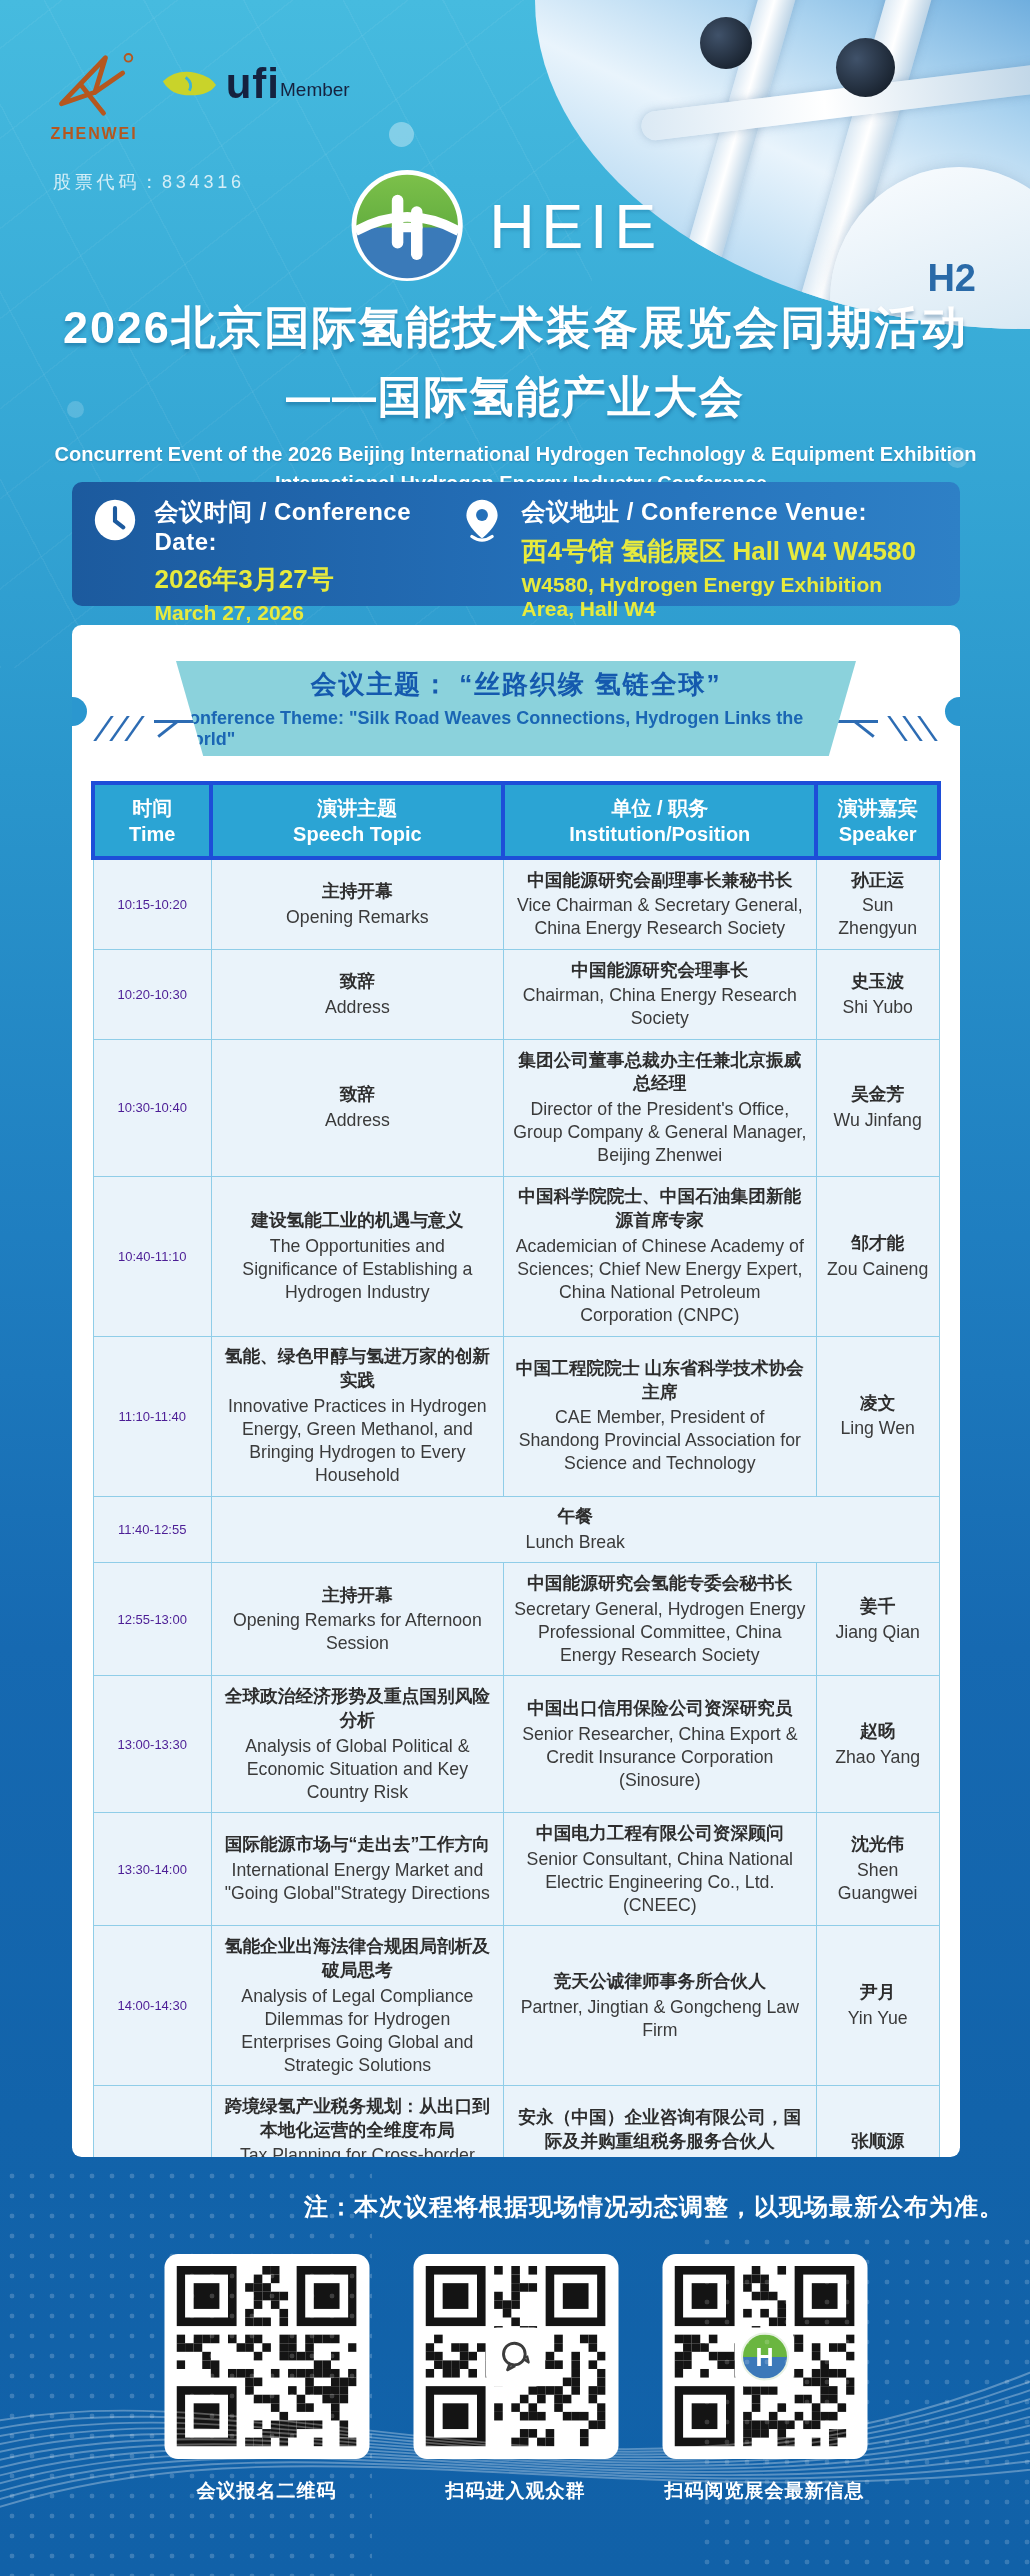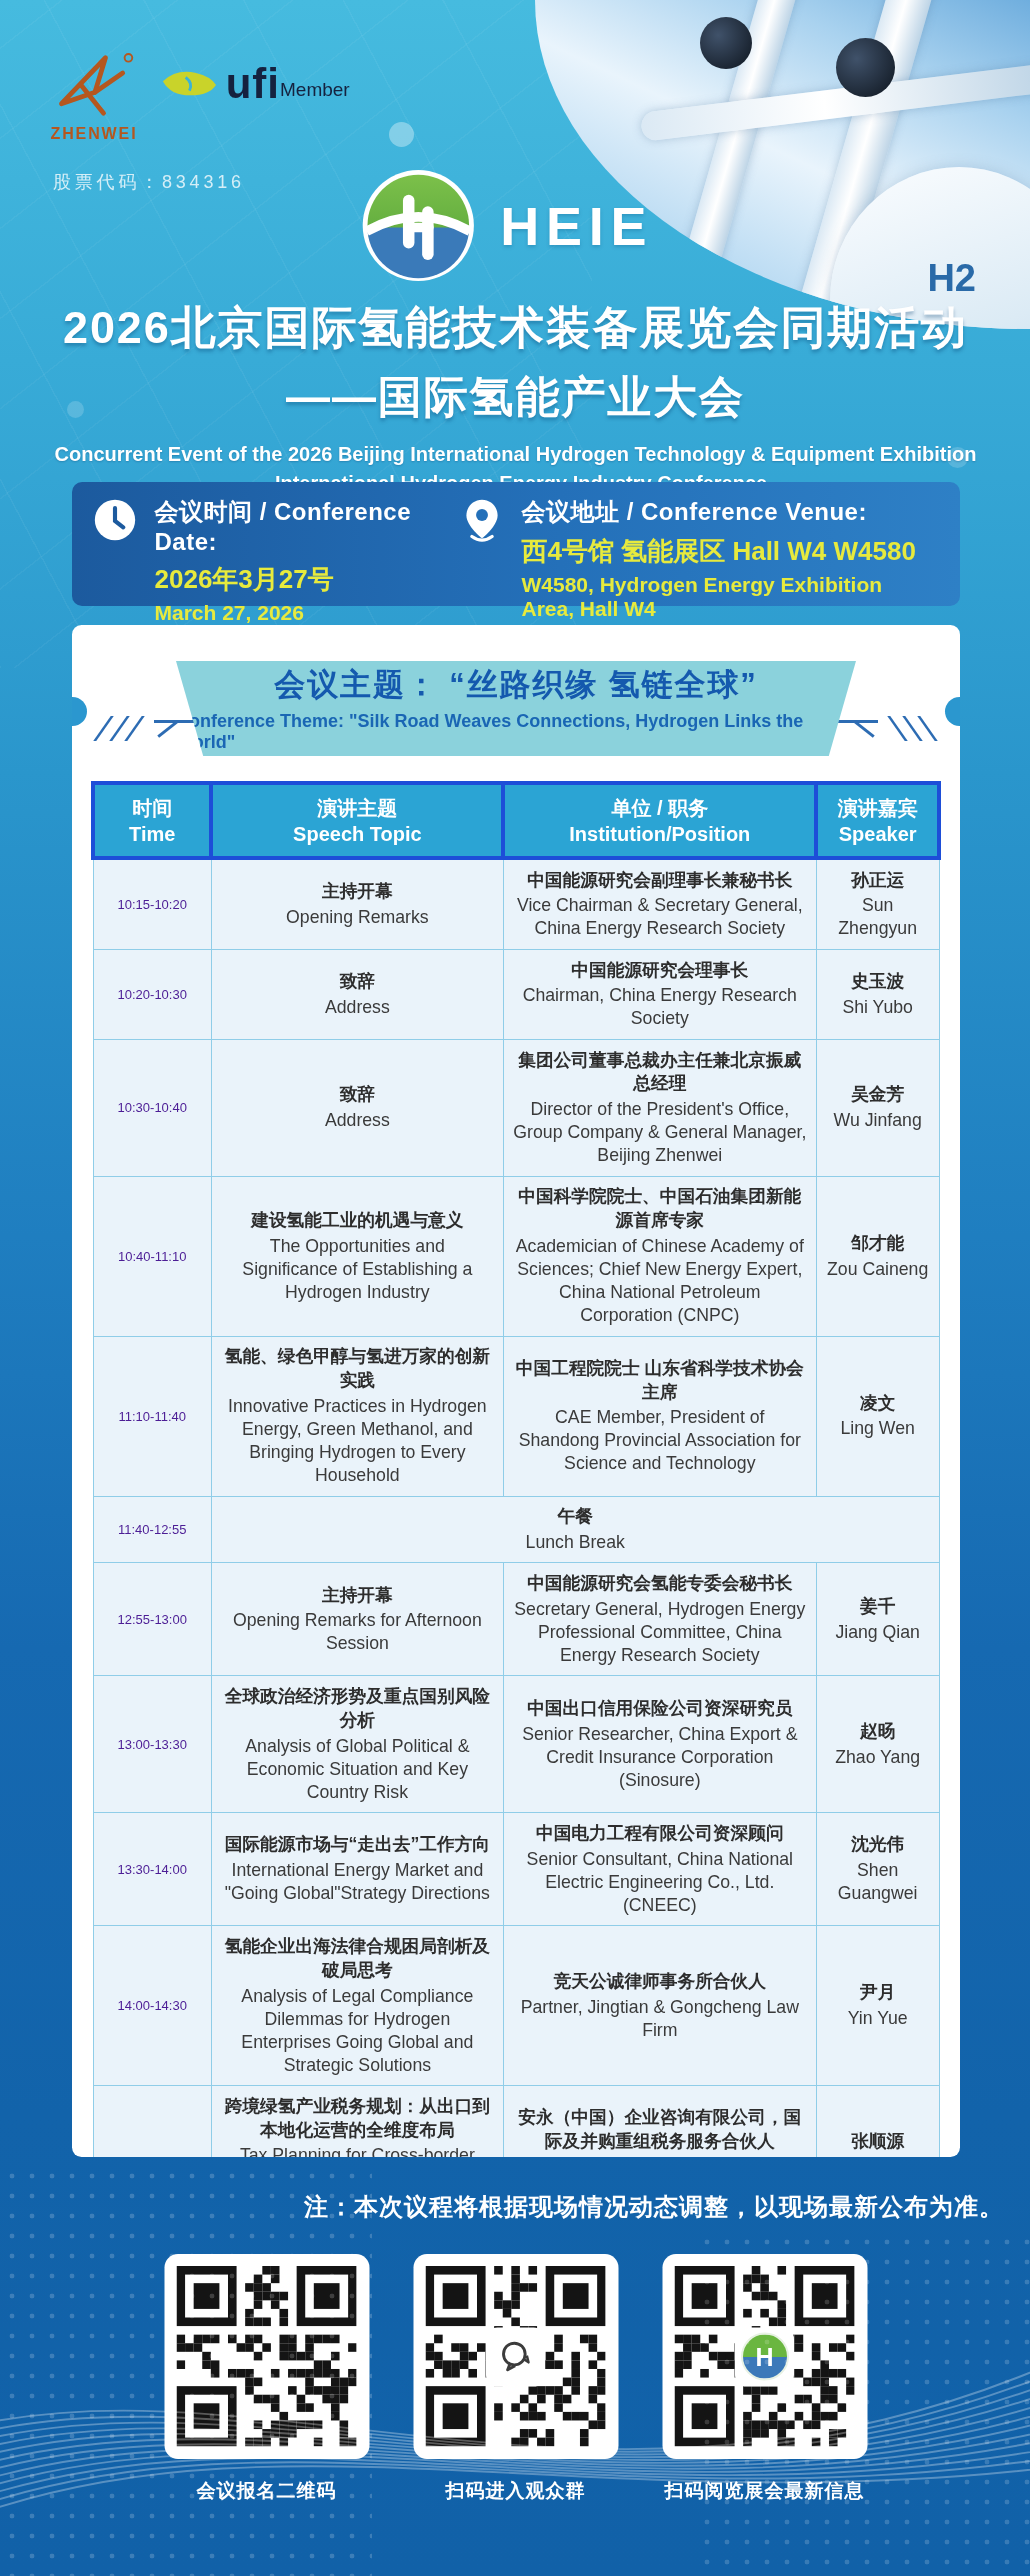--- a/index.html
+++ b/index.html
@@ -33,21 +33,21 @@
   .logos{position:absolute;top:50px;left:50px;display:flex;align-items:flex-start;gap:19px;}
   .zw{display:flex;flex-direction:column;align-items:center;}
   .zw-name{margin-top:3.8px;font-size:16px;font-weight:700;letter-spacing:1.9px;color:#b5571f;}
   .ufi{display:flex;flex-direction:row;align-items:center;margin-top:15.3px;}
   .ufi-top{display:flex;align-items:center;gap:5.7px;}
   .ufi-word{font-size:42px;font-weight:800;color:#15223f;letter-spacing:1px;line-height:.9;}
   .ufi-member{margin-top:11px;font-size:19px;color:#15223f;}
   .stock-code{position:absolute;top:170px;left:53px;font-size:18px;letter-spacing:3.8px;color:rgba(255,255,255,.78);}
   
   .heie{position:absolute;top:168px;left:50%;transform:translateX(-53%);display:flex;align-items:center;gap:25px;}
-  .heie-word{font-size:54px;font-weight:700;letter-spacing:6.7px;color:#ffffff;text-shadow:0 1.9px 3.8px rgba(0,70,120,.25);}
+  .heie-word{font-size:63px;font-weight:400;letter-spacing:6.7px;color:#ffffff;text-shadow:0 1.9px 3.8px rgba(0,70,120,.25);}
   
   .title{position:absolute;top:298px;width:100%;text-align:center;color:#fff;}
   .title-zh1{font-size:45px;font-weight:800;letter-spacing:1.9px;text-shadow:0 2.9px 3.8px rgba(0,60,110,.35);}
   .title-zh2{margin-top:9.5px;font-size:44px;font-weight:800;letter-spacing:1.9px;text-shadow:0 2.9px 3.8px rgba(0,60,110,.35);}
   .title-en{margin-top:13.4px;font-size:20px;font-weight:600;line-height:1.45;text-shadow:0 1px 1.9px rgba(0,60,110,.3);}
   
   .info-bar{position:absolute;top:482px;left:72px;width:888px;height:124px;border-radius:10px;
     background:linear-gradient(90deg,#1c5a9e,#2470b9 55%,#2e80c6);box-sizing:border-box;
     display:flex;padding:14.3px 21px;color:#fff;justify-content:center;}
   .info-col{display:grid;grid-template-columns:52px 1fr;column-gap:9.5px;}
@@ -56,21 +56,21 @@
   .info-icon{width:44px;height:44px;margin-top:1.9px;}
   .info-label{font-size:24px;font-weight:700;letter-spacing:0.5px;}
   .info-zh{margin-top:5.7px;font-size:26px;font-weight:700;color:#e7ea3d;}
   .info-en{margin-top:3.8px;font-size:21px;font-weight:600;color:#e7ea3d;}
   
   .card{position:absolute;top:625px;left:72px;width:888px;height:1532px;background:#ffffff;border-radius:9.5px;
     box-sizing:border-box;padding:36px 19px 0 19px;overflow:hidden;}
   .banner-wrap{position:relative;width:100%;height:95px;margin-bottom:25px;}
   .banner{position:absolute;left:50%;transform:translateX(-50%);width:680px;height:95px;background:#8bd2dc;
     clip-path:polygon(0 0,100% 0,96% 100%,4% 100%);display:flex;flex-direction:column;align-items:center;justify-content:center;}
-  .banner-zh{font-size:31px;font-weight:800;color:#1459ae;letter-spacing:1.9px;}
+  .banner-zh{font-size:26px;font-weight:800;color:#1459ae;letter-spacing:1.9px;}
   .banner-en{margin-top:5.7px;font-size:18px;font-weight:600;color:#1a66b4;}
   .edge-circle{position:absolute;top:36px;width:29px;height:29px;border-radius:50%;background:#2b97cf;}
   .edge-circle.l{left:-33px;}
   .edge-circle.r{right:-33px;}
   .slashes{position:absolute;top:55px;width:61px;height:25px;}
   .slashes.l{left:5.7px;}
   .slashes.r{right:5.7px;transform:scaleX(-1);}
   .slashes span{position:absolute;top:0;width:2.9px;height:25px;background:#2d6cb3;transform:skewX(-35deg);}
   .slashes span:nth-child(1){left:5.7px;}.slashes span:nth-child(2){left:21px;}.slashes span:nth-child(3){left:36px;}
   .sideline{position:absolute;top:59px;width:88px;height:2.9px;background:#2d6cb3;}

